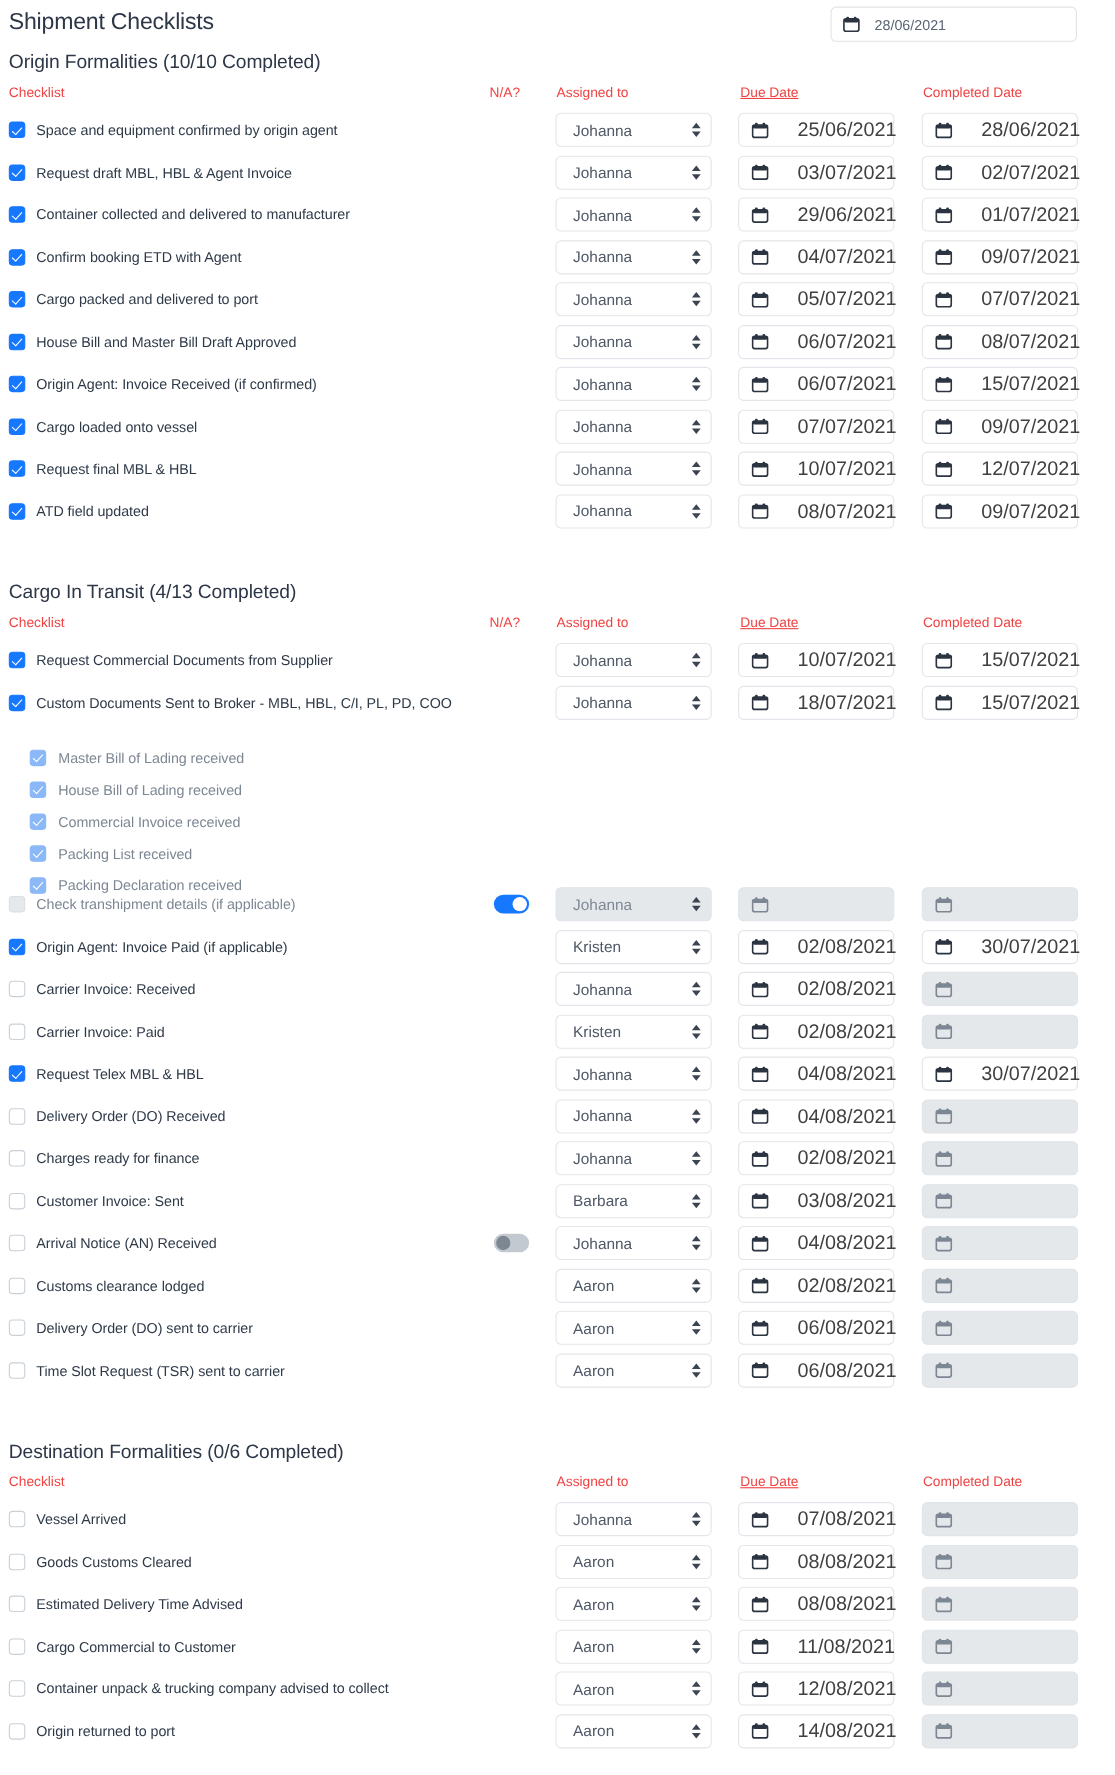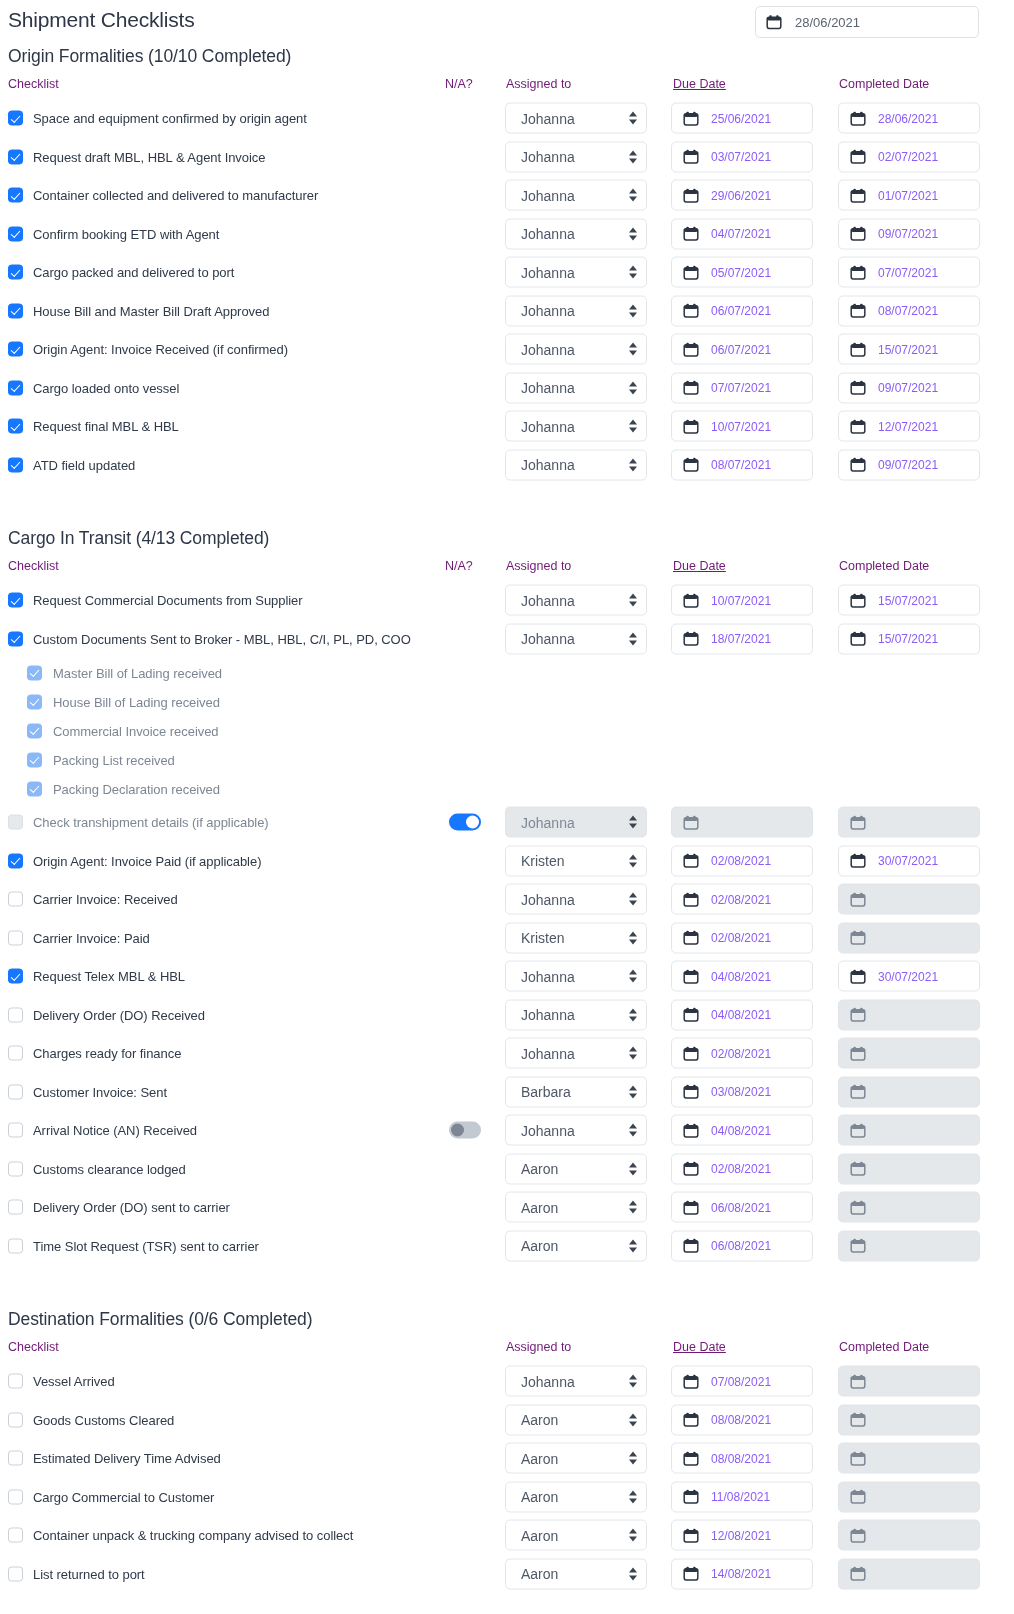--- a/index.html
+++ b/index.html
@@ -54,21 +54,21 @@
     letter-spacing: -0.1px;
   }
   .col-head-row {
     position: relative;
     height: 22px;
     margin-top: 10px;
   }
   .col-head {
     position: absolute;
     font-size: 12.5px;
-    color: #701a75;
+    color: #ef4444;
     top: 0;
   }
   .ch-checklist { left: 8px; }
   .ch-na       { left: 445px; }
   .ch-assigned { left: 506px; }
   .ch-due      { left: 673px; text-decoration: underline; }
   .ch-comp     { left: 839px; }
 
   
   .row {
@@ -79,21 +79,21 @@
 
   .cb-wrap {
     position: absolute;
     left: 8px;
     top: 50%;
     transform: translateY(-50%);
     display: flex;
     align-items: flex-end;
     gap: 10px;
   }
-  .cb-wrap.indent { left: 27px; gap: 11px; }
+  .cb-wrap.indent { left: 27px; gap: 11px; margin-top: 16px; }
 
   .cbox {
     width: 15px; height: 15px;
     border-radius: 3.5px;
     border: 1px solid #c9d0d8;
     background: #fff;
     flex: 0 0 auto;
     position: relative;
   }
   .cbox.checked {
@@ -161,21 +161,21 @@
   .field.disabled {
     background: #e5e8eb;
     border-color: #e0e4e8;
   }
   .sel  { left: 505px; width: 142px; padding: 0 8px 0 15px; justify-content: space-between; }
   .due  { left: 671px; width: 142px; padding: 0 8px 0 11px; gap: 12px; }
   .comp { left: 838px; width: 142px; padding: 0 8px 0 11px; gap: 12px; }
 
   .sel-text  { font-size: 14px; color: #4f5866; }
   .sel-text.muted { color: #7f8996; }
-  .date-text { font-size: 12px; color: #8b5cf6; }
+  .date-text { font-size: 18px; color: #404040; margin-left: 14px; }
 
   
   .updown { width: 9px; height: 15px; position: relative; flex: 0 0 auto; }
   .updown i { position: absolute; left: 0; width: 0; height: 0; border-left: 4.5px solid transparent; border-right: 4.5px solid transparent; }
   .updown i.up   { top: 1px;  border-bottom: 5px solid #3b4450; }
   .updown i.down { top: 9px;  border-top: 5px solid #3b4450; }
 
   
   .cal { width: 16px; height: 16px; flex: 0 0 auto; }
   .gap-lg { height: 44px; }
@@ -1162,21 +1162,21 @@
                 <rect x="3.4" y="1.2" width="2.4" height="3.2" rx="0.9" fill="#7d8794"></rect>
                 <rect x="10.2" y="1.2" width="2.4" height="3.2" rx="0.9" fill="#7d8794"></rect>
                 <rect x="1.2" y="3.2" width="13.6" height="3.2" rx="1.6" fill="#7d8794"></rect>
               </svg></span>
             <span class="date-text"></span>
           </div>
         </div>
         <div class="row">
           <div class="cb-wrap">
             <span class="cbox"></span>
-            <span class="cb-label">List returned to port</span>
+            <span class="cb-label">Origin returned to port</span>
           </div>
           <div class="field sel">
             <span class="sel-text">Aaron</span>
             <span class="updown">
               <i class="up"></i>
               <i class="down"></i>
             </span>
           </div>
           <div class="field due">
             <span class="cal"><svg viewBox="0 0 16 16" width="16" height="16">

